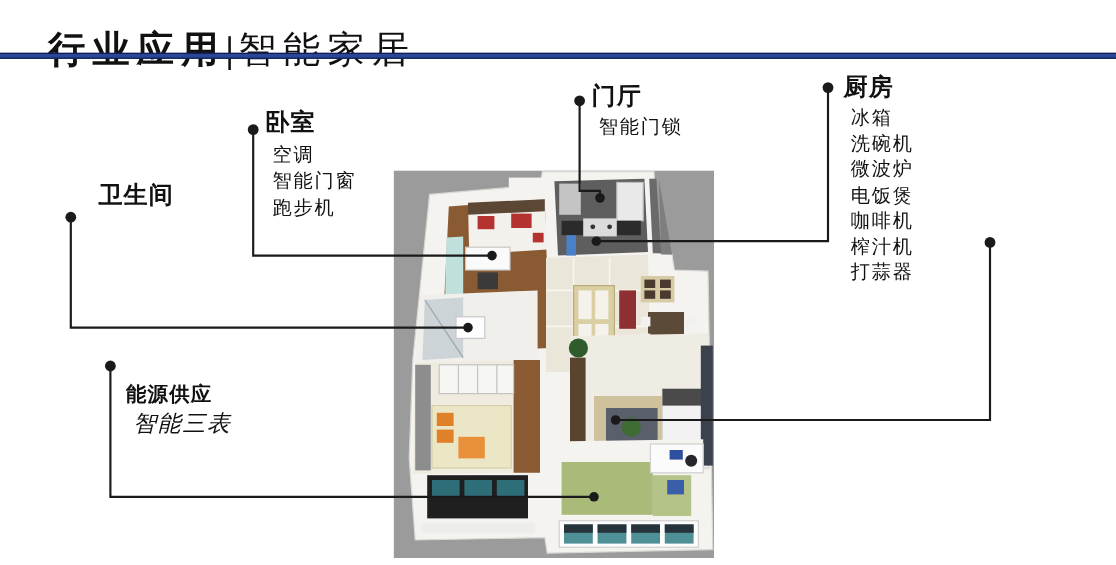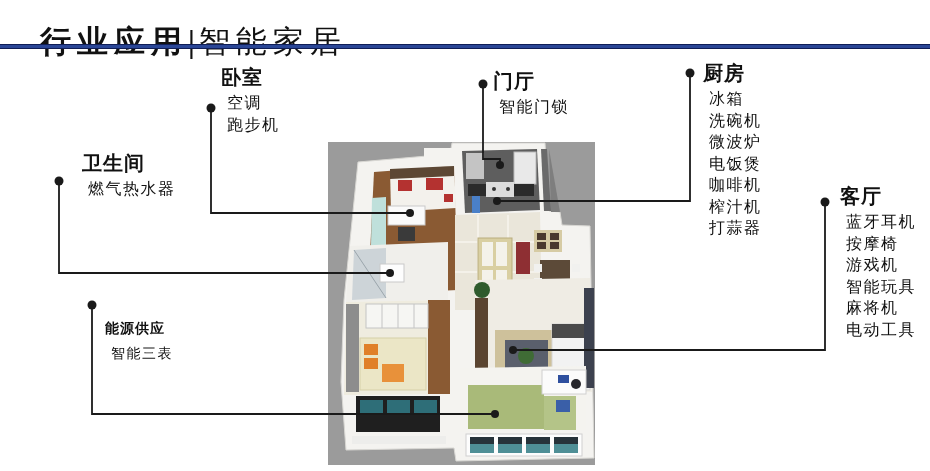--- a/index.html
+++ b/index.html
@@ -12,30 +12,30 @@
   .title .tdiv{font-weight:bold;letter-spacing:0;margin:0 4px 0 0;}
   .title .t2{font-weight:normal;}
   .rule{position:absolute;left:0;top:44px;width:930px;height:3px;background:#2a4696;
         border-top:1px solid #101e56;border-bottom:1px solid #101e56;}
   
   .callout{position:absolute;}
   .callout h2{margin:0;font-size:20px;line-height:26px;font-weight:bold;letter-spacing:1px;white-space:nowrap;}
   .callout ul{list-style:none;margin:2px 0 0 0;padding:0 0 0 6px;font-size:16px;line-height:22px;
               letter-spacing:1.5px;white-space:nowrap;}
   #callout-bathroom{left:82px;top:150px;}
-  #callout-bedroom{left:221px;top:64px;}
+  #callout-bedroom{left:221px;top:91px;font-family:Liberation Mono, monospace;}
   #callout-bedroom ul{line-height:22px;}
   #callout-entrance{left:493px;top:68px;}
   #callout-kitchen{left:703px;top:60px;}
   #callout-kitchen ul{line-height:21.5px;}
   #callout-living{left:840px;top:183px;}
   #callout-living ul{line-height:21.5px;}
   #callout-energy{left:105px;top:318px;}
-  #callout-energy h2{font-size:14px;line-height:22px;}
-  #callout-energy ul{margin-top:3px;font-size:14px;}
+  #callout-energy h2{font-size:17px;line-height:22px;}
+  #callout-energy ul{margin-top:3px;font-size:19px;font-style:italic;}
   
   .connectors{position:absolute;left:0;top:0;width:930px;height:471px;}
   
   .floorplan{position:absolute;left:328px;top:142px;width:267px;height:323px;}
 </style>
 </head>
 <body>
 
 <div class="slide">
 
@@ -184,28 +184,28 @@
         <path d="M92,305 V414 H495" fill="none"></path>
         <circle cx="92" cy="305" r="4.5" stroke="none"></circle>
         <circle cx="495" cy="414" r="4" stroke="none"></circle>
       </g>
     </g>
   </svg>
 
   <section class="callout" id="callout-bathroom">
     <h2>卫生间</h2>
     <ul>
-      <li>燃气热水器</li>
     </ul>
   </section>
 
   <section class="callout" id="callout-bedroom">
     <h2>卧室</h2>
     <ul>
       <li>空调</li>
+      <li>智能门窗</li>
       <li>跑步机</li>
     </ul>
   </section>
 
   <section class="callout" id="callout-entrance">
     <h2>门厅</h2>
     <ul>
       <li>智能门锁</li>
     </ul>
   </section>
@@ -216,31 +216,20 @@
       <li>冰箱</li>
       <li>洗碗机</li>
       <li>微波炉</li>
       <li>电饭煲</li>
       <li>咖啡机</li>
       <li>榨汁机</li>
       <li>打蒜器</li>
     </ul>
   </section>
 
-  <section class="callout" id="callout-living">
-    <h2>客厅</h2>
-    <ul>
-      <li>蓝牙耳机</li>
-      <li>按摩椅</li>
-      <li>游戏机</li>
-      <li>智能玩具</li>
-      <li>麻将机</li>
-      <li>电动工具</li>
-    </ul>
-  </section>
 
   <section class="callout" id="callout-energy">
     <h2>能源供应</h2>
     <ul>
       <li>智能三表</li>
     </ul>
   </section>
 
 </div>
 

